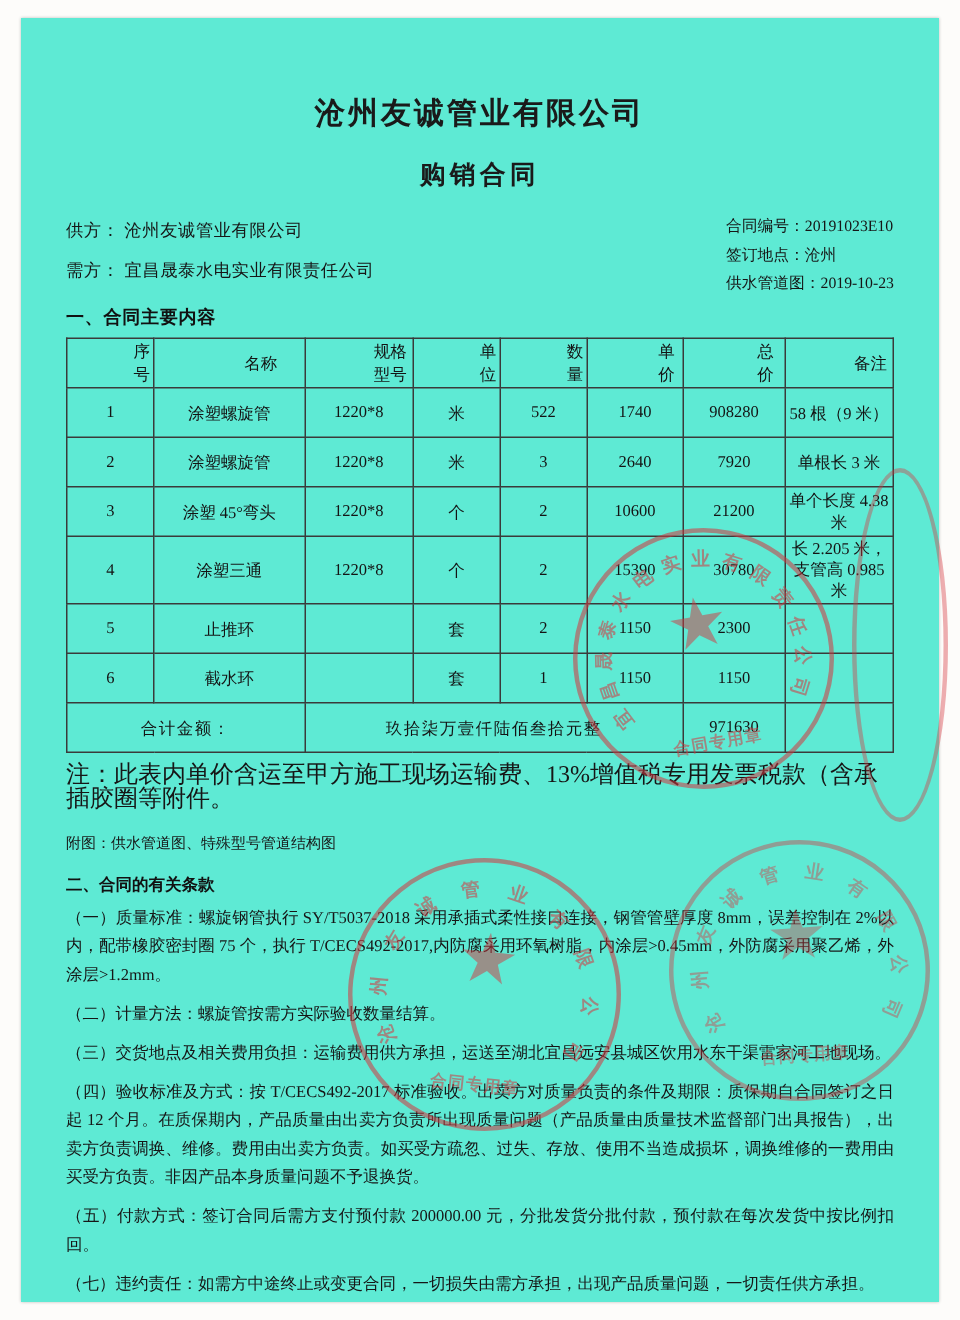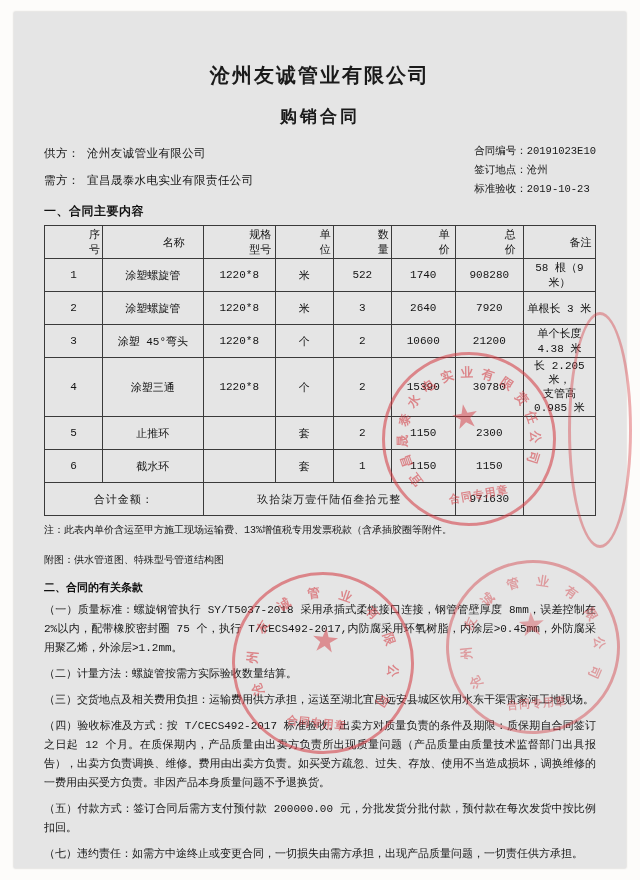--- a/index.html
+++ b/index.html
@@ -16,23 +16,22 @@
     height: 880px;
     background: #fdfcfa;
     overflow: hidden;
   }
   .paper {
     position: absolute;
     left: 14px;
     top: 12px;
     width: 612px;
     height: 856px;
-    background: #e5e5e5;
+    background: #5eead4;
     box-shadow: 0 0 2px rgba(0,0,0,0.25);
-    font-family: Liberation Mono, monospace;
   }
   .inner {
     position: absolute;
     left: 30px;
     top: 28px;
     width: 552px;
   }
   .company {
     text-align: center;
     font-size: 20px;
@@ -106,21 +105,21 @@
   .col-spec  { width: 14%; }
   .col-unit  { width: 8%; }
   .col-qty   { width: 10%; }
   .col-price { width: 12%; }
   .col-total { width: 13%; }
   .col-remark{ width: 14%; }
   .two-line { line-height: 14px; }
   .sum-label { letter-spacing: 1px; }
   .sum-text { letter-spacing: 1px; }
   .note {
-    font-size: 10px;
+    font-size: 16px;
     margin-top: 7px;
     line-height: 16px;
     color: #161616;
   }
   .attach {
     font-size: 10px;
     margin-top: 14px;
     color: #161616;
   }
   .clause-head {
@@ -238,21 +237,21 @@
           <span class="value">宜昌晟泰水电实业有限责任公司</span>
         </div>
         <div class="meta">
           <div>
             <span>合同编号：</span><span>20191023E10</span>
           </div>
           <div>
             <span>签订地点：</span><span>沧州</span>
           </div>
           <div>
-            <span>标准验收：</span><span>2019-10-23</span>
+            <span>供水管道图：</span><span>2019-10-23</span>
           </div>
         </div>
       </div>
 
       <div class="sec-head">一、合同主要内容</div>
 
       <table class="main">
         <thead>
           <tr>
             <th class="col-no">序号</th>

